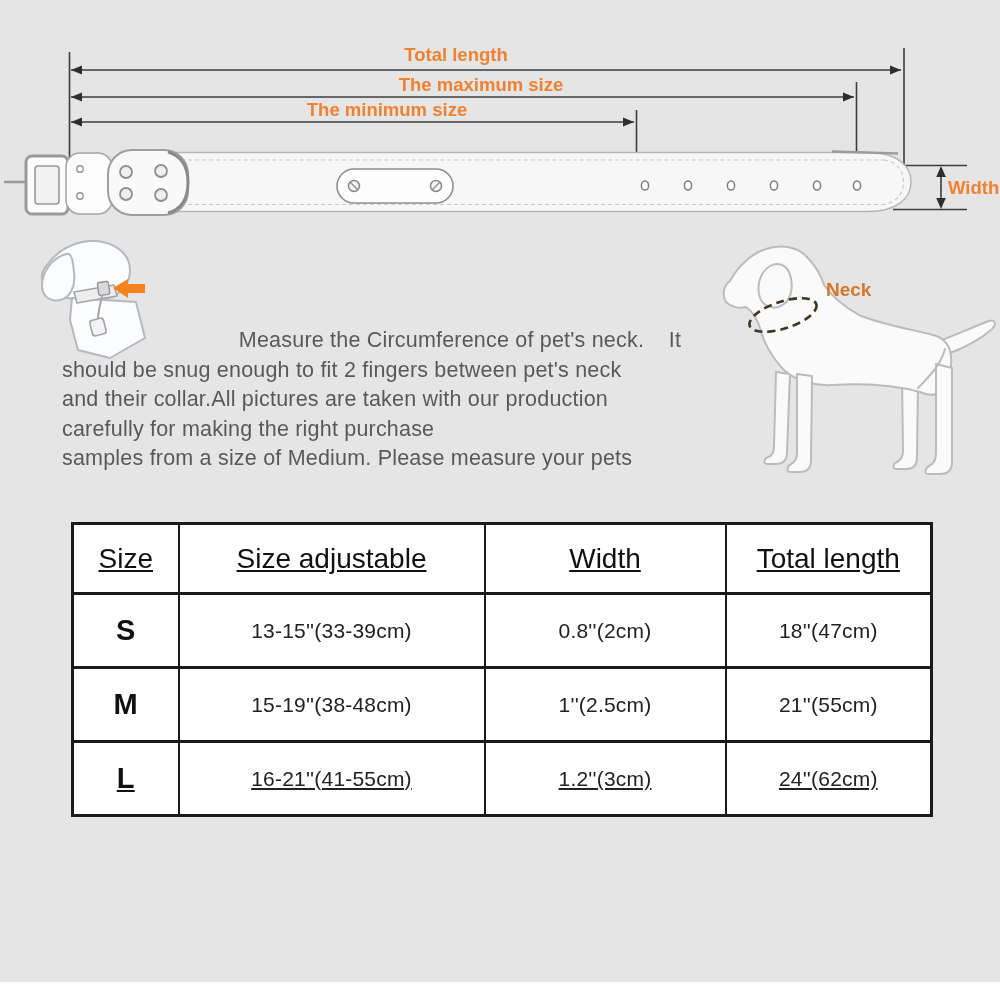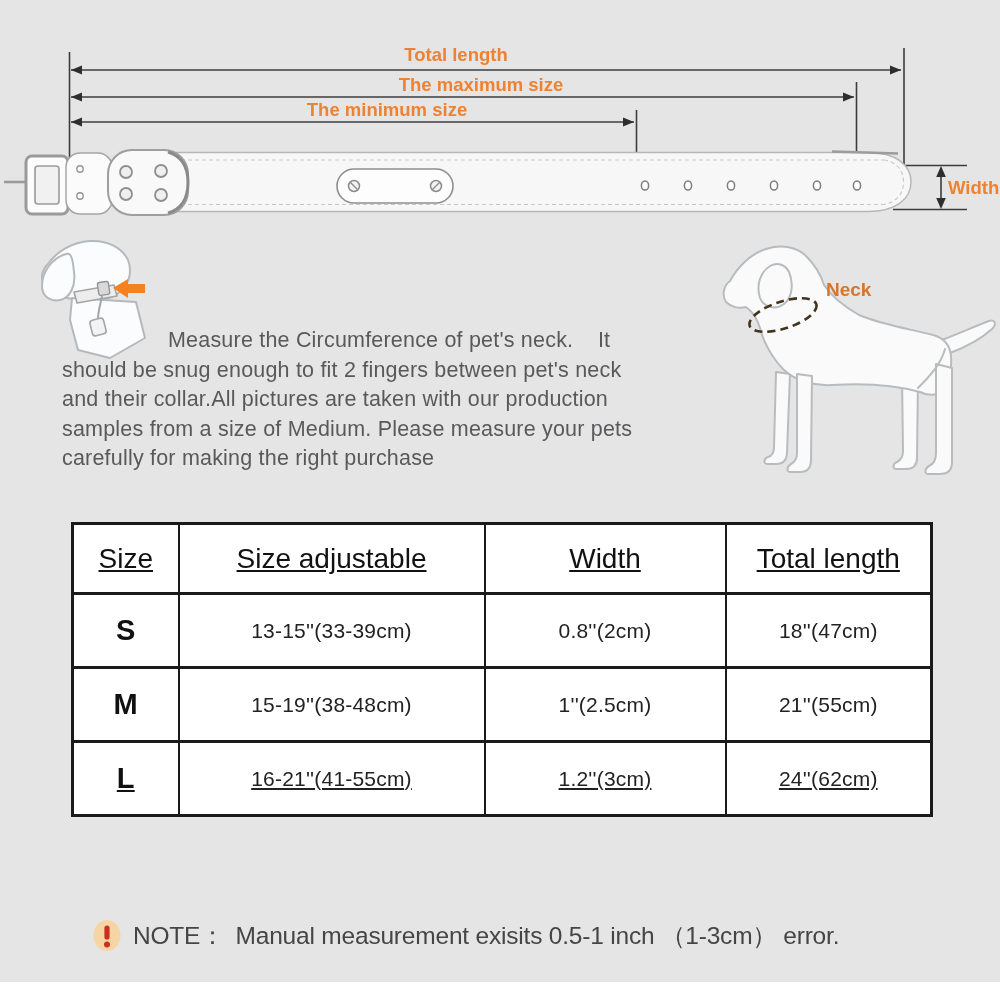--- a/index.html
+++ b/index.html
@@ -8,21 +8,21 @@
 
   
   #collar-svg{position:absolute;left:0;top:0;}
   .dim-label{font-family:"Liberation Sans",sans-serif;font-size:18.5px;font-weight:bold;fill:#ef8230;}
 
   
   #doghead-svg{position:absolute;left:18px;top:238px;}
   #instructions{position:absolute;left:62px;top:326px;width:690px;color:#59595b;
     font-size:21.5px;line-height:29.6px;letter-spacing:.2px;}
   #instructions .line{white-space:pre-wrap;}
-  #instructions .indent{text-indent:106px;}
+  #instructions .indent{text-indent:106px;text-align:center;}
   #dog-svg{position:absolute;left:690px;top:236px;}
   .neck-label{font-family:"Liberation Sans",sans-serif;font-size:19px;font-weight:bold;fill:#d8752a;}
 
   
   #size-table{position:absolute;left:71px;top:522px;border-collapse:collapse;table-layout:fixed;width:859px;}
   #size-table th,#size-table td{border-top:3px solid #1a1a1a;border-left:2.5px solid #1a1a1a;
     text-align:center;vertical-align:middle;padding:0;background:#fff;}
   #size-table tr:last-child th,#size-table tr:last-child td{border-bottom:3px solid #1a1a1a;text-decoration:underline;}
   #size-table th:last-child,#size-table td:last-child{border-right:3px solid #1a1a1a;}
   #size-table th:first-child,#size-table td:first-child{border-left:3px solid #1a1a1a;}
@@ -124,22 +124,22 @@
       <rect x="73" y="81" width="14" height="16" rx="3" fill="#f1f3f4" stroke="#a5a5a5" stroke-width="1.6" transform="rotate(-14 80 89)"></rect>
       <rect x="80" y="44" width="11" height="13" rx="2" fill="#d9d9d9" stroke="#949494" stroke-width="1.4" transform="rotate(-8 85 50)"></rect>
     </g>
     <polygon fill="#f5821f" points="95,50 110,41 110,46 127,46 127,55 110,55 110,60"></polygon>
   </svg>
 
   <div id="instructions">
     <div class="line indent">Measure the Circumference of pet's neck.    It</div>
     <div class="line">should be snug enough to fit 2 fingers between pet's neck</div>
     <div class="line">and their collar.All pictures are taken with our production</div>
+    <div class="line">carefully for making the right purchase</div>
     <div class="line">samples from a size of Medium. Please measure your pets</div>
-    <div class="line">carefully for making the right purchase</div>
   </div>
 
   <svg id="dog-svg" width="310" height="262" viewBox="0 0 310 262">
     <g fill="#fafafa" stroke="#b8bcbe" stroke-width="2" stroke-linejoin="round" stroke-linecap="round">
       <path d="M 252,104 C 270,97 288,89 299,85 C 305,83 307,88 302,93 C 292,102 276,111 260,117 Z"></path>
       <path d="M 212,140 L 228,142 L 227,222 C 227,230 223,233 216,233 L 206,233 C 202,233 203,227 207,226 C 211,224 213,221 213,215 Z"></path>
       <path d="M 86,136 L 100,138 L 97,216 C 97,224 93,228 86,228 L 77,228 C 73,228 74,222 78,221 C 82,220 84,217 84,211 Z"></path>
       <path d="M 36,66 C 32,60 33,50 40,45 C 47,32 60,18 76,13 C 92,8 107,11 116,20
                C 125,29 131,39 134,49 C 142,61 155,71 169,79 C 193,89 220,93 243,99
                C 254,102 260,110 261,120 C 262,134 259,146 253,154 C 247,160 238,160 230,156
@@ -184,23 +184,14 @@
       </tr>
       <tr>
         <td class="size-cell">L</td>
         <td>16-21''(41-55cm)</td>
         <td>1.2''(3cm)</td>
         <td>24''(62cm)</td>
       </tr>
     </tbody>
   </table>
 
-  <div id="note">
-    <svg width="30" height="33" viewBox="0 0 30 33">
-      <ellipse cx="15" cy="16.5" rx="13.5" ry="15.5" fill="#f6d5a5"></ellipse>
-      <rect x="12.4" y="6.5" width="5.2" height="14" rx="2.6" fill="#cd2f1d"></rect>
-      <circle cx="15" cy="25.5" r="3" fill="#cd2f1d"></circle>
-    </svg>
-    <span class="txt">NOTE：</span>
-    <span class="txt">Manual measurement exisits 0.5-1 inch （1-3cm） error.</span>
-  </div>
 
 </div>
 
 </body></html>

